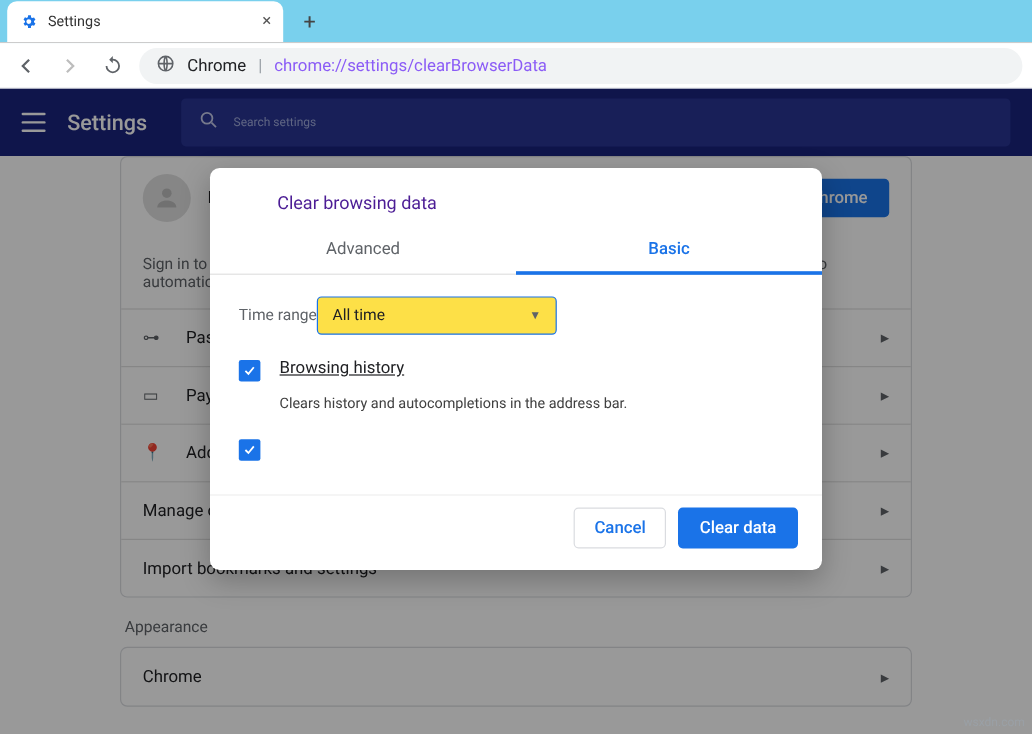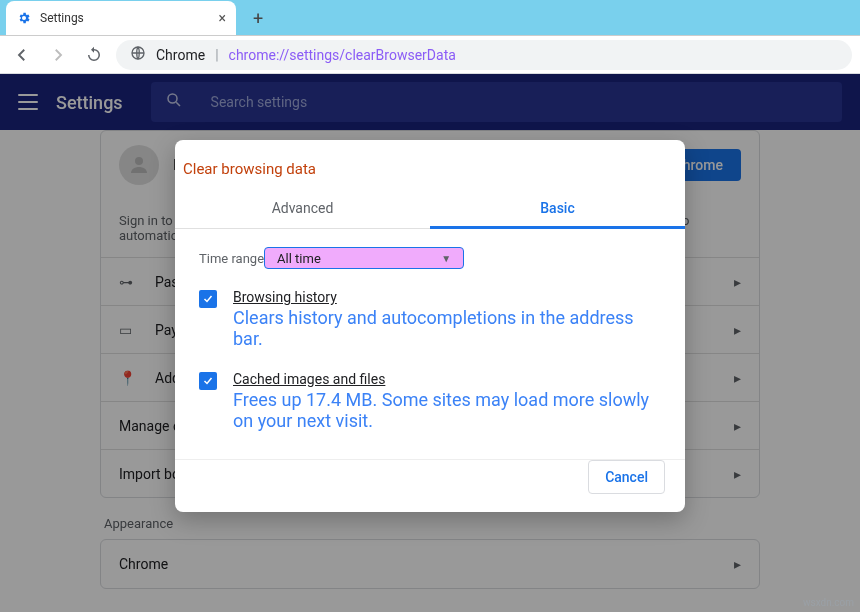--- a/index.html
+++ b/index.html
@@ -19,21 +19,21 @@
 .omnibox .site { color:#202124; }
 .omnibox .sep { color:#9aa0a6; }
 .omnibox .path { color:#8b5cf6; }
 
 
 .appbar { height:56px; background:#1a237e; display:flex; align-items:center; padding:0 18px; gap:18px; }
 .hamb { width:20px; height:16px; display:flex; flex-direction:column; justify-content:space-between; cursor:pointer;}
 .hamb span{ height:2px; background:#fff; border-radius:1px; }
 .appbar-title { color:#fff; font-size:18px; font-weight:500;}
 .search-box { flex:1; max-width: none; height:40px; background:#283593; border-radius:4px; display:flex; align-items:center; padding:0 14px; gap:12px; color:#c5cae9; margin-left:10px;}
-.search-box input { background:transparent; border:none; outline:none; color:#5eead4; font-size:14px; width:100%;margin-left:16px; }
+.search-box input { background:transparent; border:none; outline:none; color:#5eead4; font-size:10px; width:100%; }
 .search-box input::placeholder { color:#9fa8da; }
 
 
 .content { position:absolute; top:130px; left:0; right:0; bottom:0; overflow:hidden; display:flex; justify-content:center;}
 .panel { width: 660px; }
 .section-title { font-size:13px; color:#5f6368; margin:18px 0 8px 4px; }
 .card { border:1px solid #dadce0; border-radius:6px; background:#fff; }
 .row { display:flex; align-items:center; height:48px; padding:0 18px; font-size:14px; color:#202124; border-top:1px solid #e0e0e0;}
 .row:first-child { border-top:none; }
 .row .icon { width:22px; margin-right:14px; color:#5f6368; display:flex; align-items:center;}
@@ -42,35 +42,35 @@
 .signin-row { padding:14px 18px; font-size:14px; color:#202124;}
 .signin-row .sub{ color:#5f6368; font-size:13px; }
 .btn-primary { background:#1a73e8; color:#fff; border:none; border-radius:4px; padding:8px 18px; font-size:14px; font-weight:500; cursor:pointer;}
 .btn-outline { background:#fff; color:#1a73e8; border:1px solid #dadce0; border-radius:4px; padding:8px 16px; font-size:14px; font-weight:500; cursor:pointer;}
 
 
 .scrim { position:absolute; top:74px; left:0; right:0; bottom:0; background:rgba(0,0,0,0.4); }
 
 
 .dialog { position:absolute; top:140px; left:50%; transform:translateX(-50%); width:510px; background:#fff; border-radius:8px; box-shadow:0 8px 24px rgba(0,0,0,0.25); overflow:hidden;}
-.dialog-title { font-size:15px; color:#c2410c; padding:20px 8px 10px; }
+.dialog-title { font-size:15px; color:#4c1d95; padding:20px 8px 10px;margin-left:48px; }
 .tabs { display:flex; border-bottom:1px solid #e0e0e0;}
 .tabbtn { flex:1; text-align:center; padding:12px 0; font-size:14px; color:#5f6368; cursor:pointer; position:relative;}
 .tabbtn.active { color:#1a73e8; font-weight:500;}
 .tabbtn.active::after{ content:""; position:absolute; left:0; right:0; bottom:-1px; height:3px; background:#1a73e8;}
 .dlg-body { padding: 18px 24px 6px; }
 .range-row { display:flex; align-items:center; font-size:13px; color:#5f6368; margin-bottom:20px;}
-.select { flex:0 0 200px; height:22px; border:1px solid #1a73e8; border-radius:4px; background:#f0abfc; display:flex; align-items:center; padding:0 12px; font-size:13px; color:#202124; cursor:pointer;}
+.select { flex:0 0 200px; height:32px; border:1px solid #1a73e8; border-radius:4px; background:#fde047; display:flex; align-items:center; padding:0 12px; font-size:13px; color:#202124; cursor:pointer;}
 .select .arrow { margin-left:auto; font-size:10px; color:#5f6368;}
 .opt { display:flex; gap:16px; margin-bottom:22px; }
 .cb { width:18px; height:18px; border-radius:2px; background:#1a73e8; display:flex; align-items:center; justify-content:center; flex-shrink:0; cursor:pointer; margin-top:1px;}
 .cb svg { stroke:#fff; }
 .opt-text .t { font-size:14px; color:#202124;text-decoration:underline;}
-.opt-text .s { font-size:18px; color:#3b82f6; margin-top:2px;}
-.dlg-actions { display:flex; justify-content:flex-end; gap:10px; padding:0 20px 18px; border-top:1px solid #eee;}
+.opt-text .s { font-size:12px; color:#404040; margin-top:14px;}
+.dlg-actions { display:flex; justify-content:flex-end; gap:10px; padding:10px 20px 18px; border-top:1px solid #eee;}
 .watermark { position:absolute; right:6px; bottom:4px; font-size:10px; color:#9aa0a6;}
 </style>
 </head>
 <body>
 
 <div class="tab-strip">
   <div class="tab">
     <span class="favicon">
       <svg width="14" height="14" viewBox="0 0 24 24" fill="#1a73e8">
           <path d="M19.4 13a7.5 7.5 0 000-2l2.1-1.6-2-3.4-2.5 1a7.3 7.3 0 00-1.7-1L15 3h-4l-.3 2.9a7 7 0 00-1.7 1l-2.5-1-2 3.4L6.6 11a7.5 7.5 0 000 2l-2.1 1.6 2 3.4 2.5-1c.5.4 1.1.8 1.7 1L11 21h4l.3-2.9c.6-.3 1.2-.6 1.7-1l2.5 1 2-3.4L19.4 13zM12 15.5A3.5 3.5 0 1115.5 12 3.5 3.5 0 0112 15.5z"></path>
@@ -201,24 +201,21 @@
           <div class="t">Browsing history</div>
           <div class="s">Clears history and autocompletions in the address bar.</div>
         </div>
     </div>
     <div class="opt">
       <div class="cb">
           <svg width="12" height="12" viewBox="0 0 24 24" fill="none" stroke-width="3">
             <path d="M5 12l5 5 9-11"></path>
           </svg>
         </div>
-      <div class="opt-text">
-          <div class="t">Cached images and files</div>
-          <div class="s">Frees up 17.4 MB. Some sites may load more slowly on your next visit.</div>
-        </div>
     </div>
   </div>
   <div class="dlg-actions">
     <button class="btn-outline">Cancel</button>
+    <button class="btn-primary">Clear data</button>
   </div>
 </div>
 
 <div class="watermark">wsxdn.com</div>
 
 </body></html>

